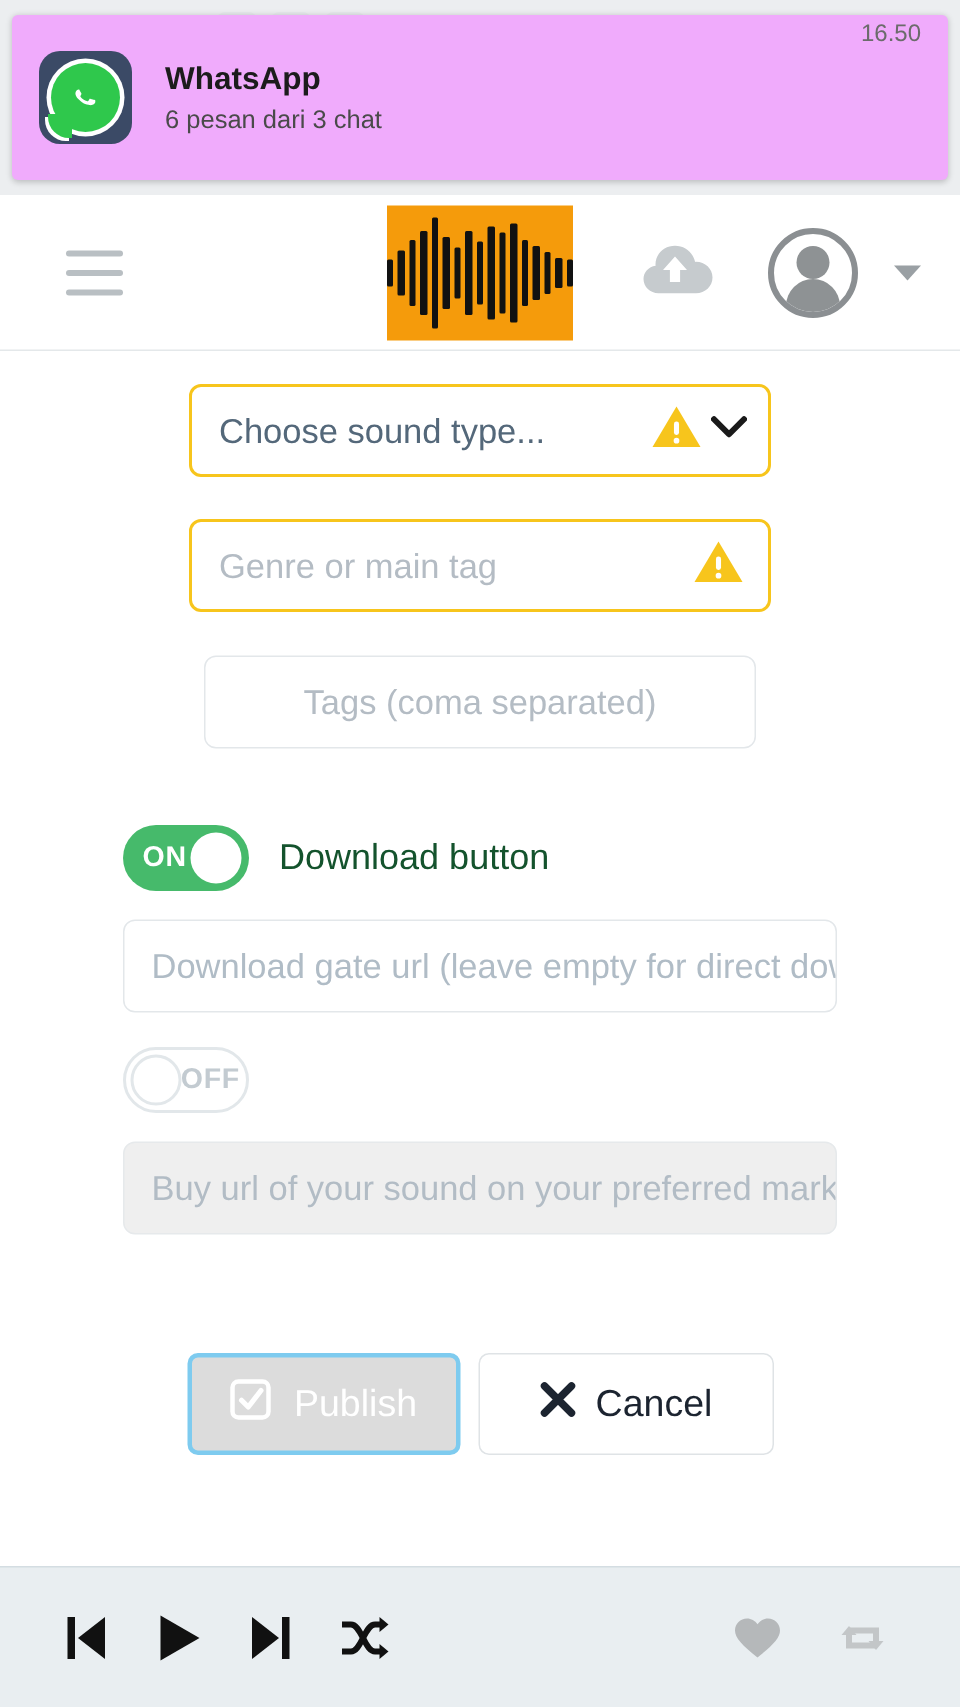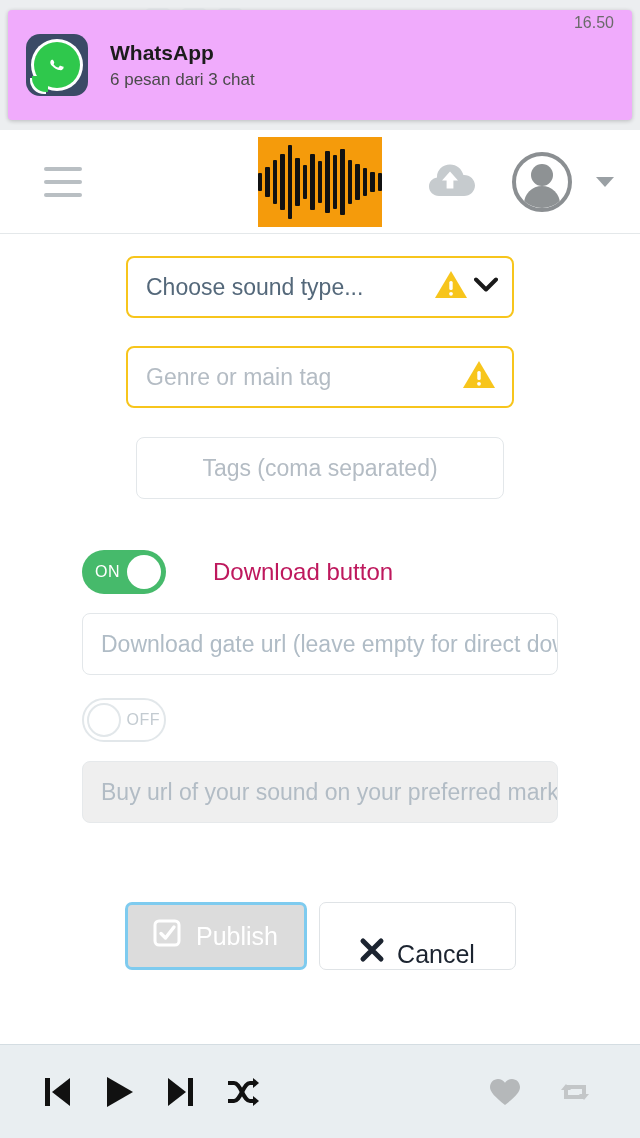--- a/index.html
+++ b/index.html
@@ -145,34 +145,34 @@
     display: flex; align-items: center;
   }
   .toggle.on { background: #46ba6b; }
   .toggle.off { background: #fff; border: 2px solid #e2e7ea; }
   .knob {
     width: 34px; height: 34px; border-radius: 50%; background: #fff;
     position: absolute; top: 50%; transform: translateY(-50%);
   }
   .toggle.on .knob { right: 5px; }
   .toggle.off .knob { left: 3px; border: 2px solid #e2e7ea; background: #fff; }
-  .t-label { position: absolute; font-size: 16px; font-weight: normal; letter-spacing: .5px; }
+  .t-label { position: absolute; font-size: 19px; font-weight: bold; letter-spacing: .5px; }
   .toggle.on .t-label { left: 13px; color: #fff; }
   .toggle.off .t-label { right: 4px; color: #c3cbd1; }
-  .row-label { font-size: 24px; color: #be185d; margin-left: 27px; }
+  .row-label { font-size: 24px; color: #14532d; }
 
   
   .actions { position: absolute; left: 0; top: 902px; width: 640px;
              display: flex; justify-content: center; gap: 12px; }
   .btn {
     height: 68px; border-radius: 7px; display: flex; align-items: center;
     justify-content: center; gap: 12px; font-size: 25px; padding: 0 26px;
   }
   .btn-publish { background: #dcdcdc; border: 3px solid #7ecbef; color: #fff; width: 182px; gap: 15px; }
-  .btn-cancel { background: #fff; border: 1px solid #dfe3e6; color: #1c2430; width: 197px; align-items: flex-end; }
+  .btn-cancel { background: #fff; border: 1px solid #dfe3e6; color: #1c2430; width: 197px; }
 
   
   .player {
     position: absolute; left: 0; bottom: 0; width: 640px; height: 94px;
     background: #e9eef1; border-top: 1px solid #d4dde2;
     display: flex; align-items: center;
   }
   .player-left { display: flex; align-items: center; gap: 30px; margin-left: 42px; }
   .player-right { display: flex; align-items: center; gap: 36px; margin-left: auto; margin-right: 48px; }
   .pbtn { display: flex; align-items: center; justify-content: center; }

